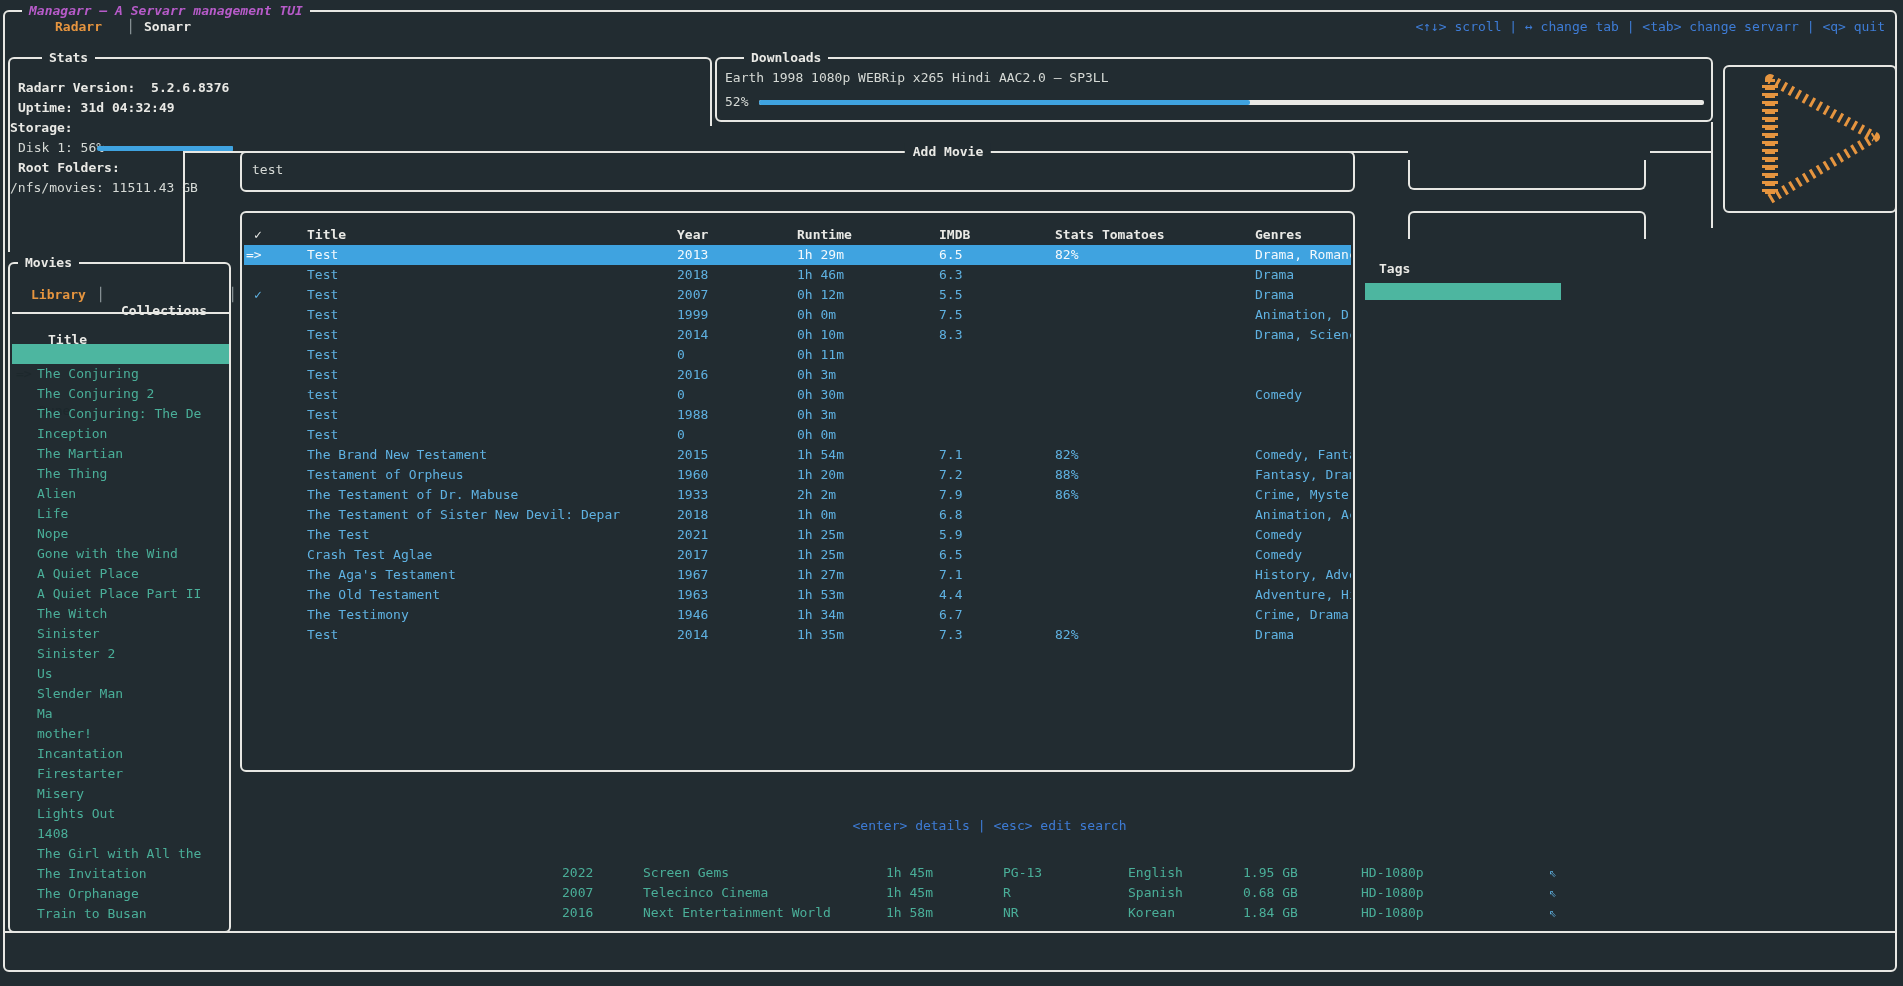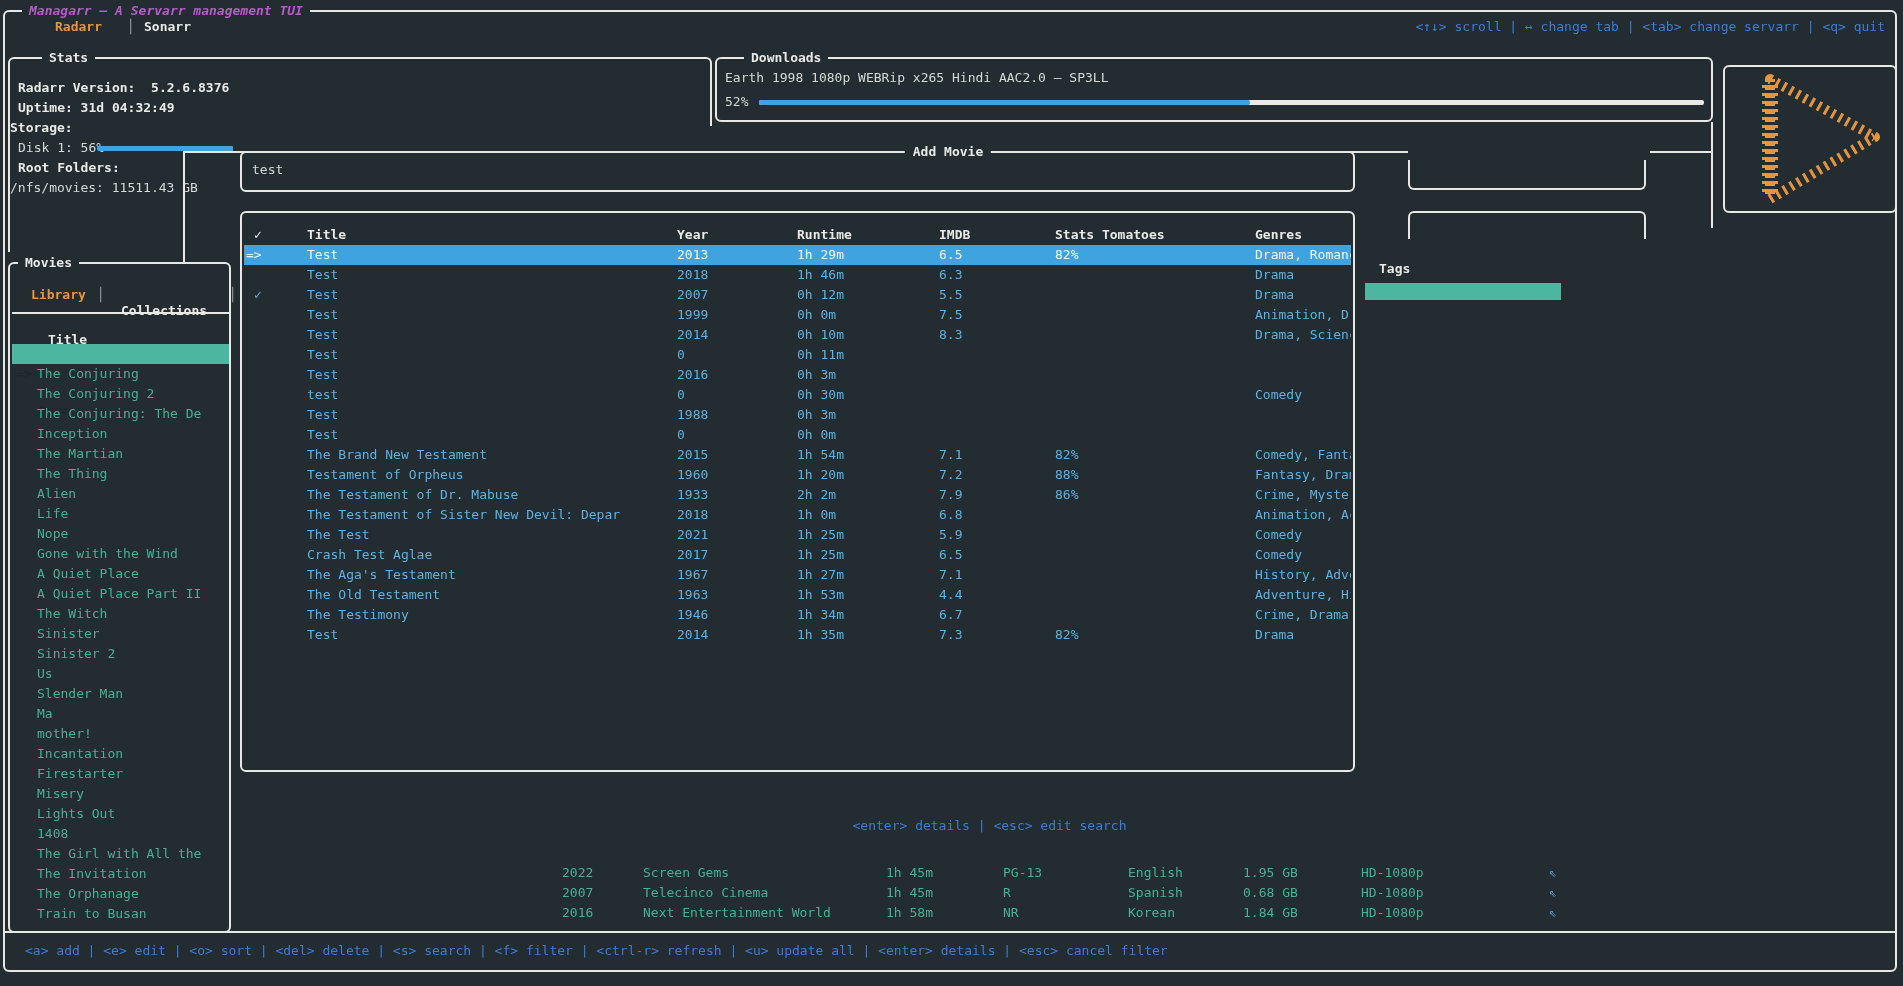--- a/index.html
+++ b/index.html
@@ -178,15 +178,14 @@
       </div>
   </div>
 
   <div id="library-rows" class="abs" style="left:551px;top:863px;width:1027px;">
       <div class="lrow"><span>2022</span><span>Screen Gems</span><span>1h 45m</span><span>PG-13</span><span>English</span><span>1.95 GB</span><span>HD-1080p</span><span class="icon">⇖</span></div>
       <div class="lrow"><span>2007</span><span>Telecinco Cinema</span><span>1h 45m</span><span>R</span><span>Spanish</span><span>0.68 GB</span><span>HD-1080p</span><span class="icon">⇖</span></div>
       <div class="lrow"><span>2016</span><span>Next Entertainment World</span><span>1h 58m</span><span>NR</span><span>Korean</span><span>1.84 GB</span><span>HD-1080p</span><span class="icon">⇖</span></div>
     </div>
 
   <div class="hline" style="left:3px;top:931px;width:1894px;"></div>
-  <div class="abs line blue" style="left:14px;top:941px;">&lt;a&gt; add | &lt;e&gt; edit | &lt;o&gt; sort | &lt;del&gt; delete | &lt;s&gt; search | &lt;f&gt; filter | &lt;ctrl-r&gt; refresh | &lt;u&gt; update all | &lt;enter&gt; details | &lt;esc&gt; cancel filter</div>
 
 </div>
 
 </body></html>

